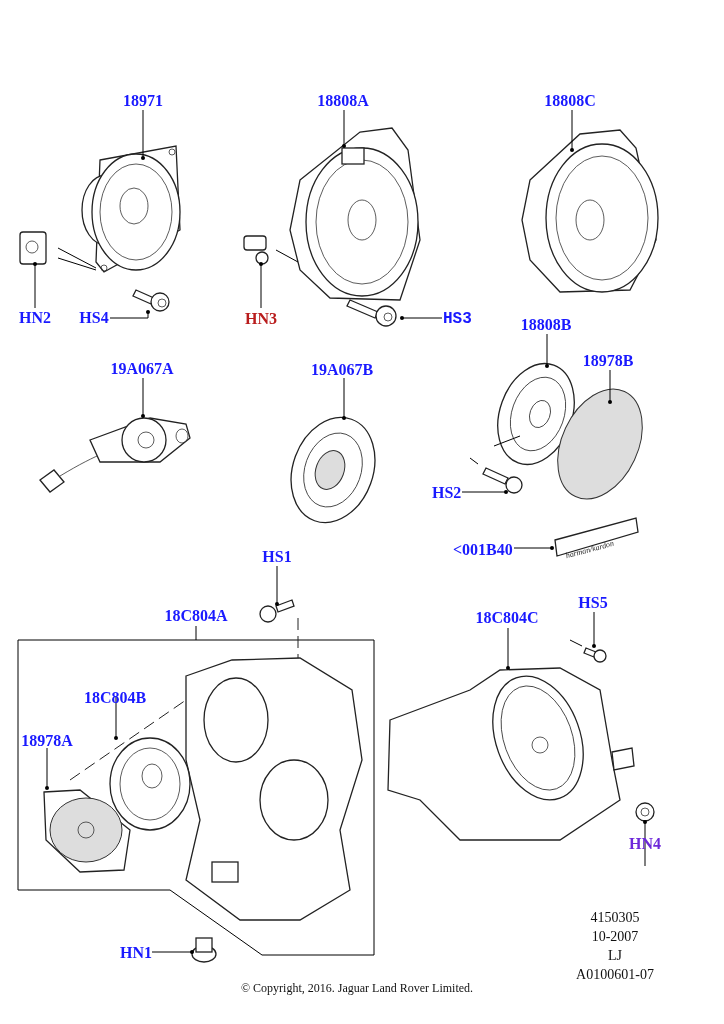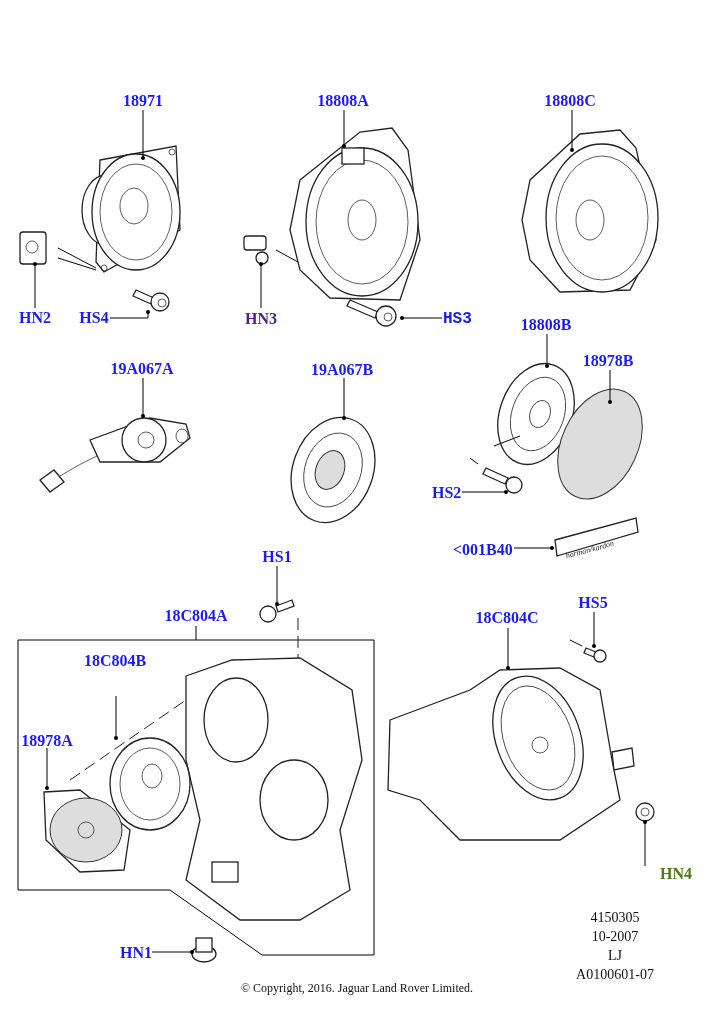--- a/index.html
+++ b/index.html
@@ -189,36 +189,36 @@
   </g>
   <line class="ln" x1="645" y1="822" x2="645" y2="866"></line>
     <circle class="pt" cx="645" cy="822" r="2"></circle>
 </svg>
 
 <div class="lbl c" style="left: 143px; top: 93px; color: rgb(26, 26, 255);">18971</div>
 <div class="lbl c" style="left: 343px; top: 93px; color: rgb(26, 26, 255);">18808A</div>
 <div class="lbl c" style="left: 570px; top: 93px; color: rgb(26, 26, 255);">18808C</div>
 <div class="lbl c" style="left: 35px; top: 310px; color: rgb(26, 26, 255);">HN2</div>
 <div class="lbl c" style="left: 94px; top: 310px; color: rgb(26, 26, 255);">HS4</div>
-<div class="lbl c" style="left: 261px; top: 311px; color: #4c1d95;">HN3</div>
+<div class="lbl c" style="left: 261px; top: 311px; color: #b91c1c;">HN3</div>
 <div class="lbl" style="left: 443px; top: 311px; color: rgb(26, 26, 255); font-family: Liberation Mono, monospace;">HS3</div>
 <div class="lbl c" style="left: 546px; top: 317px; color: rgb(26, 26, 255);">18808B</div>
 <div class="lbl c" style="left: 608px; top: 353px; color: rgb(26, 26, 255);">18978B</div>
 <div class="lbl c" style="left: 142px; top: 361px; color: rgb(26, 26, 255);">19A067A</div>
 <div class="lbl c" style="left: 342px; top: 362px; color: rgb(26, 26, 255);">19A067B</div>
 <div class="lbl" style="left: 432px; top: 485px; color: rgb(26, 26, 255);">HS2</div>
 <div class="lbl" style="left: 453px; top: 542px; color: rgb(26, 26, 255);">&lt;001B40</div>
 <div class="lbl c" style="left: 277px; top: 549px; color: rgb(26, 26, 255);">HS1</div>
 <div class="lbl c" style="left: 196px; top: 608px; color: rgb(26, 26, 255);">18C804A</div>
-<div class="lbl c" style="left: 115px; top: 653px; color: rgb(26, 26, 255);">18C804B</div>
+<div class="lbl c" style="left: 115px; top: 690px; color: rgb(26, 26, 255);">18C804B</div>
 <div class="lbl c" style="left: 47px; top: 733px; color: rgb(26, 26, 255);">18978A</div>
 <div class="lbl" style="left: 120px; top: 945px; color: rgb(26, 26, 255);">HN1</div>
 <div class="lbl c" style="left: 507px; top: 610px; color: rgb(26, 26, 255);">18C804C</div>
 <div class="lbl c" style="left: 593px; top: 595px; color: rgb(26, 26, 255);">HS5</div>
-<div class="lbl c" style="left: 645px; top: 866px; color: #4d7c0f; margin-left: 31px;">HN4</div>
+<div class="lbl c" style="left: 645px; top: 836px; color: #6d28d9;">HN4</div>
 
 <div class="info" style="left:570px;top:908px;width:90px;">
   <div>4150305</div>
   <div>10-2007</div>
   <div>LJ</div>
   <div>A0100601-07</div>
 </div>
 
 <div class="copy" style="left:241px;top:981px;">© Copyright, 2016. Jaguar Land Rover Limited.</div>
 

